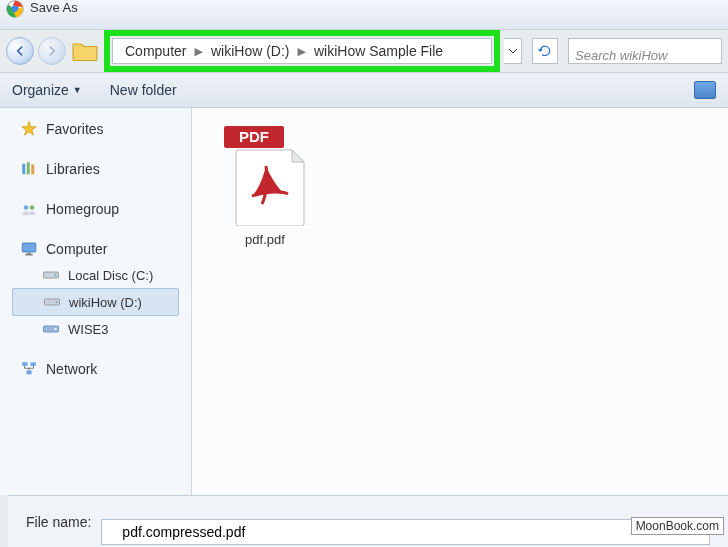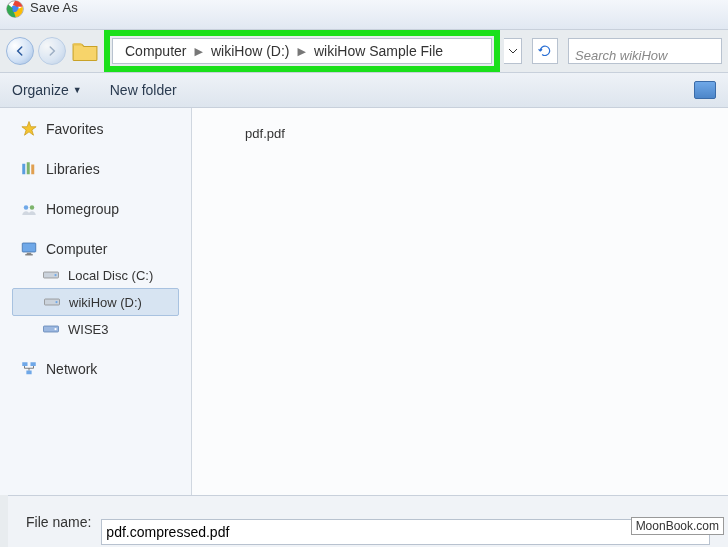--- a/index.html
+++ b/index.html
@@ -45,21 +45,21 @@
 
 
 .content { flex: 1; background: #fbfcfd; padding: 18px; display: flex; align-items: flex-start; }
 .file { width: 110px; display: flex; flex-direction: column; align-items: center; gap: 6px; cursor: pointer; }
 .file .pdf-icon { width: 82px; height: 100px; position: relative; }
 .file .label { font-size: 13px; color: #333; text-align: center; }
 
 
 .bottombar { position: absolute; bottom: 0; left: 8px; right: 0; height: 52px; background: #f0f3f7; border-top: 1px solid #c8d0db; display: flex; align-items: center; padding: 0 18px; gap: 10px; }
 .bottombar label { font-size: 14px; color: #333; }
-.bottombar input { flex: 1; height: 26px; border: 1px solid #b8c2cf; background: #fff; padding: 0 4px; font-size: 14px; margin-top: 20px; }
+.bottombar input { flex: 1; height: 26px; border: 1px solid #b8c2cf; background: #fff; padding: 0 20px; font-size: 14px; margin-top: 20px; }
 
 .watermark { position: absolute; right: 4px; bottom: 12px; background: #fff; border: 1px solid #999; padding: 1px 4px; font-size: 12px; color: #333; }
 </style>
 </head>
 <body>
 
 <div class="titlebar">
   <span class="chrome-icon">
     <svg viewBox="0 0 24 24">
         <circle cx="12" cy="12" r="11" fill="#fff" stroke="#888"></circle>
@@ -202,20 +202,30 @@
               <rect x="8.5" y="14" width="7" height="5" fill="#6fa8e8"></rect>
               <path d="M6 8v3h12V8M12 11v3" stroke="#555" fill="none"></path>
             </svg></span>
         <span>Network</span>
       </div>
     </div>
   </div>
 
   <div class="content">
     <div class="file">
+      <div class="pdf-icon">
+        <svg viewBox="0 0 82 100">
+          <rect x="0" y="0" width="60" height="22" rx="2" fill="#c1272d"></rect>
+          <text x="30" y="16" text-anchor="middle" fill="#fff" font-size="15" font-weight="bold" font-family="Arial">PDF</text>
+          <path d="M14 24h54l12 12v62a2 2 0 0 1-2 2H14a2 2 0 0 1-2-2V26a2 2 0 0 1 2-2Z" fill="#fff" stroke="#bbb"></path>
+          <path d="M68 24v12h12Z" fill="#e8e8e8" stroke="#bbb"></path>
+          <path d="M42 40c-2 8-6 22-14 30 8-2 22-4 32-2-6-6-14-18-18-28Z" fill="#c1272d"></path>
+          <path d="M42 40c2 14 0 30-4 38M28 70c12-4 28-6 36-2" stroke="#c1272d" stroke-width="3" fill="none"></path>
+        </svg>
+      </div>
       <div class="label">pdf.pdf</div>
     </div>
   </div>
 </div>
 
 <div class="bottombar">
   <label>File name:</label>
   <input type="text" value="pdf.compressed.pdf" style="">
 </div>
 

